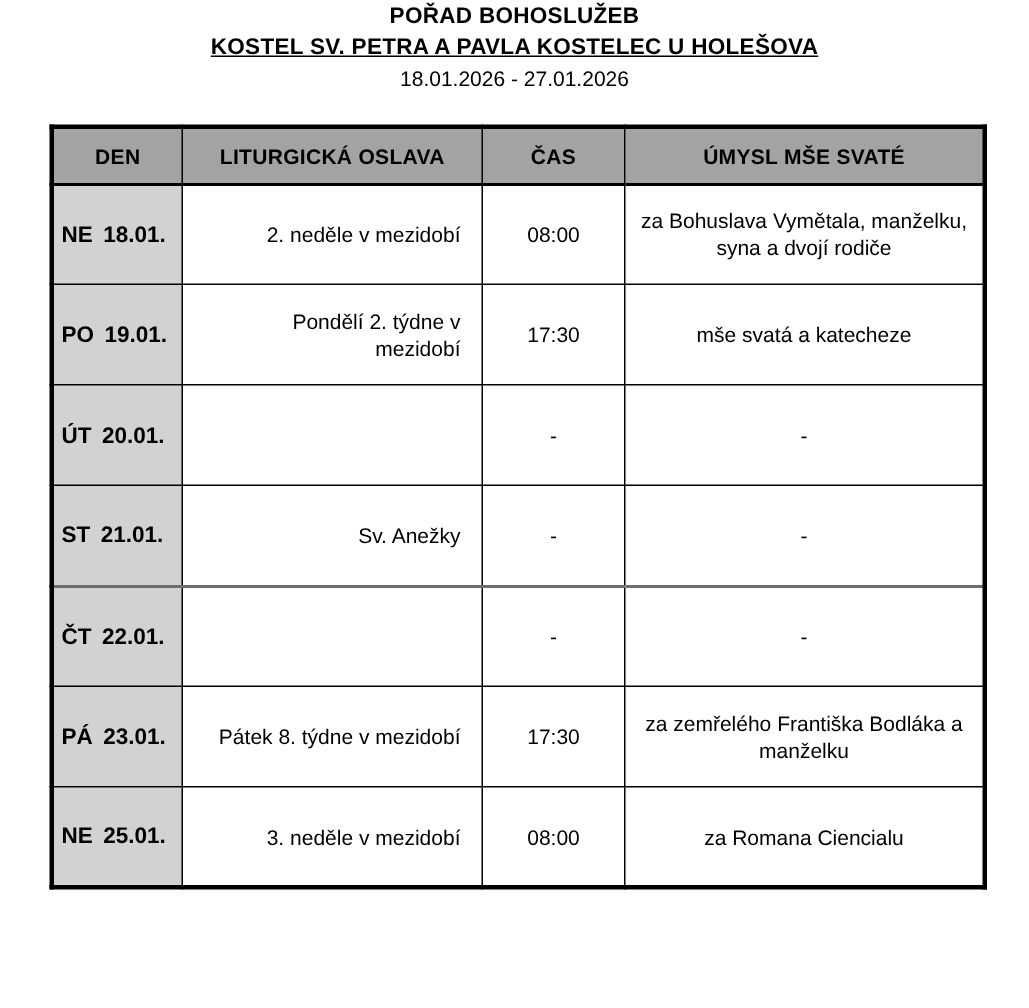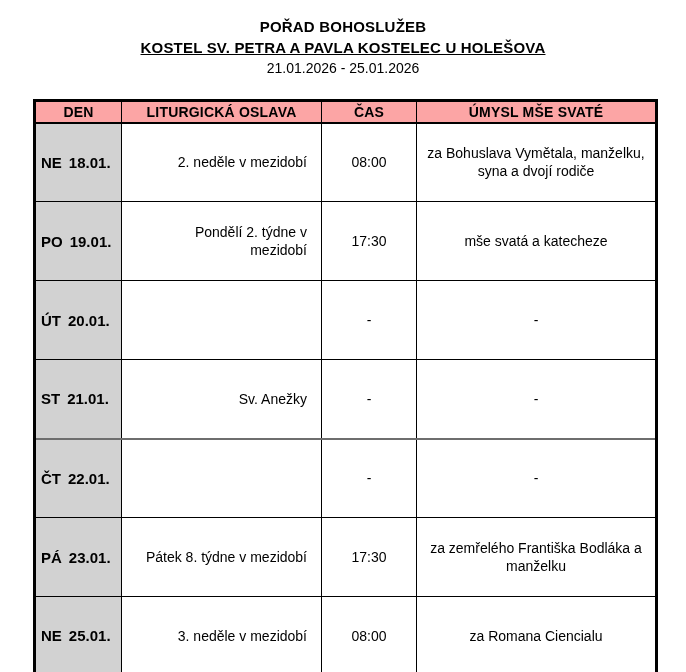--- a/index.html
+++ b/index.html
@@ -4,21 +4,21 @@
 <style>
   * { margin: 0; padding: 0; box-sizing: border-box; }
   html, body {
     width: 686px;
     background: #ffffff;
     font-family: "Liberation Sans", sans-serif;
     color: #000000;
   }
   body { height: 672px; overflow: hidden; }
 
-  .title-block { padding-top: 16px; text-align: center; }
+  .title-block { padding-top: 0; text-align: center; }
   .title-line1 {
     font-size: 15px; font-weight: bold; line-height: 21px; letter-spacing: 0.2px;
   }
   .title-line2 {
     font-size: 15px; font-weight: bold; line-height: 21px; letter-spacing: 0.2px; text-decoration: underline;
   }
   .title-line3 {
     font-size: 14px; font-weight: normal; line-height: 21px;
   }
 
@@ -30,31 +30,31 @@
     border: 3px solid #000000;
   }
   col.c-den { width: 87px; }
   col.c-osl { width: 200px; }
   col.c-cas { width: 95px; }
   col.c-umy { width: 240px; }
 
   th, td { border: 1px solid #000000; }
 
   thead th {
-    height: 22px;
-    background: #fca5a5;
+    height: 38px;
+    background: #a3a3a3;
     font-size: 14px;
     font-weight: bold;
     text-align: center;
     vertical-align: middle;
     border-bottom: 2px solid #000000;
     letter-spacing: 0.2px;
   }
 
-  tbody tr { height: 79px; }
+  tbody tr { height: 67px; }
 
   td.day-cell {
     background: #d2d2d2;
     font-weight: bold;
     font-size: 15px;
     vertical-align: middle;
     padding-left: 5px;
     white-space: nowrap;
   }
   .day-wrap { display: flex; gap: 7px; align-items: center; }
@@ -80,21 +80,21 @@
   }
 
   tr.gray-divider-top td { border-top: 2px solid #6e6e6e; }
 </style>
 </head>
 <body>
 
 <div class="title-block">
   <div class="title-line1">POŘAD BOHOSLUŽEB</div>
   <div class="title-line2">KOSTEL SV. PETRA A PAVLA KOSTELEC U HOLEŠOVA</div>
-  <div class="title-line3">21.01.2026 - 25.01.2026</div>
+  <div class="title-line3">18.01.2026 - 27.01.2026</div>
 </div>
 
 <table class="schedule">
   <colgroup>
     <col class="c-den">
       <col class="c-osl">
       <col class="c-cas">
       <col class="c-umy">
   </colgroup>
   <thead>

